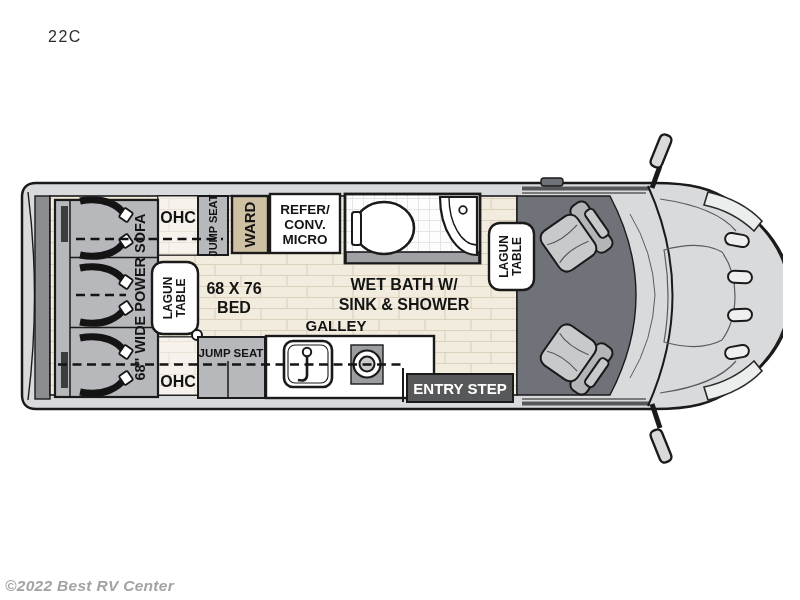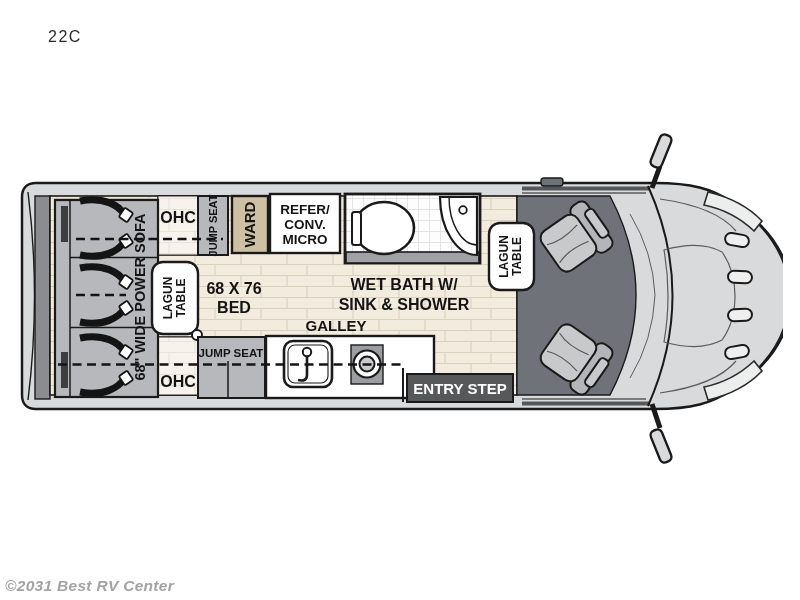--- a/index.html
+++ b/index.html
@@ -217,14 +217,14 @@
     <g transform="rotate(-90 511 256.5)">
       <text class="t" font-size="12" text-anchor="middle" x="511" y="253.5">LAGUN</text>
       <text class="t" font-size="12" text-anchor="middle" x="511" y="266.5">TABLE</text>
     </g>
 
     <text class="t" font-size="14.5" text-anchor="middle" transform="rotate(-90 140 297)" x="140" y="302">68" WIDE POWER SOFA</text>
 
     <text class="t" font-size="11.5" text-anchor="middle" x="231" y="357">JUMP SEAT</text>
   </svg>
 
-  <div class="watermark">©2031 Best RV Center</div>
+  <div class="watermark">©2022 Best RV Center</div>
 </div>
 
 </body></html>

